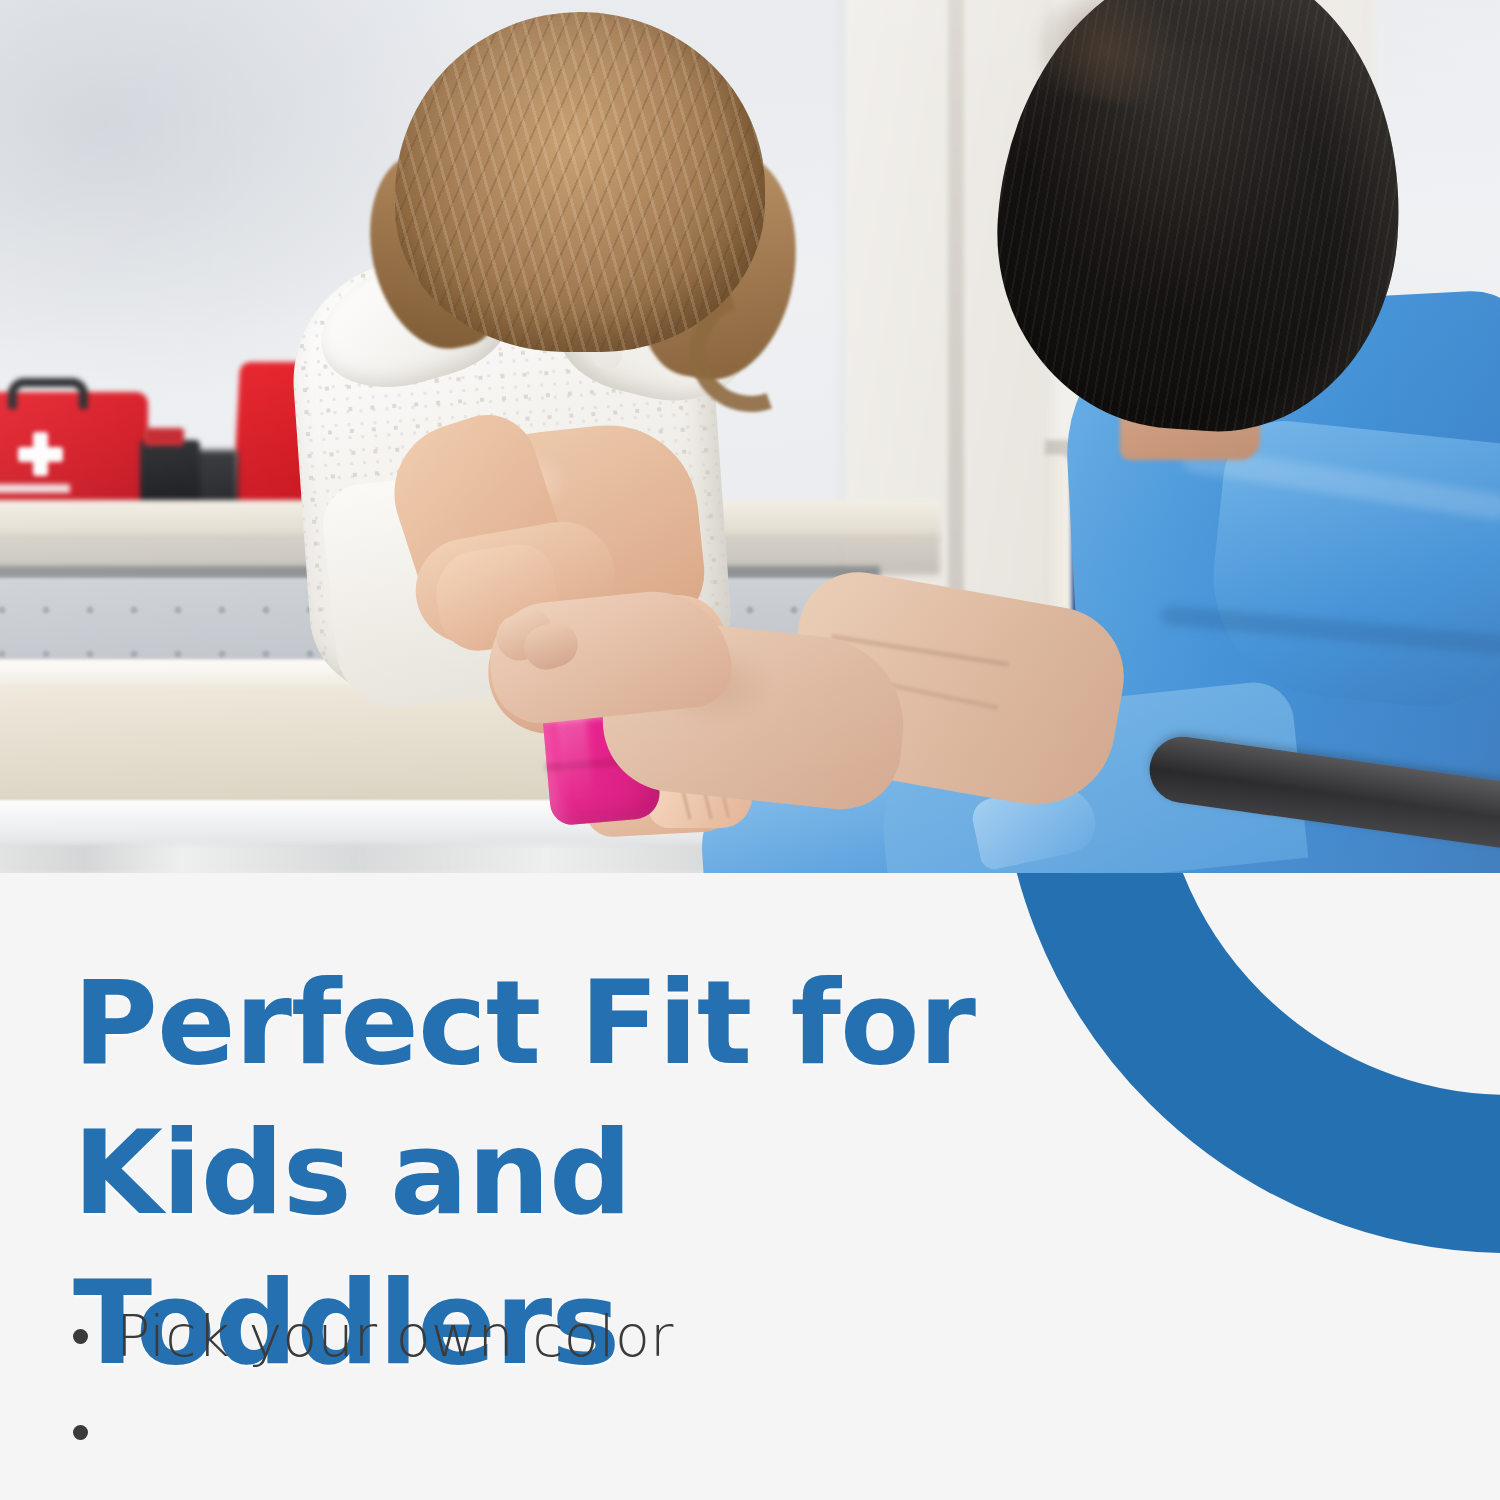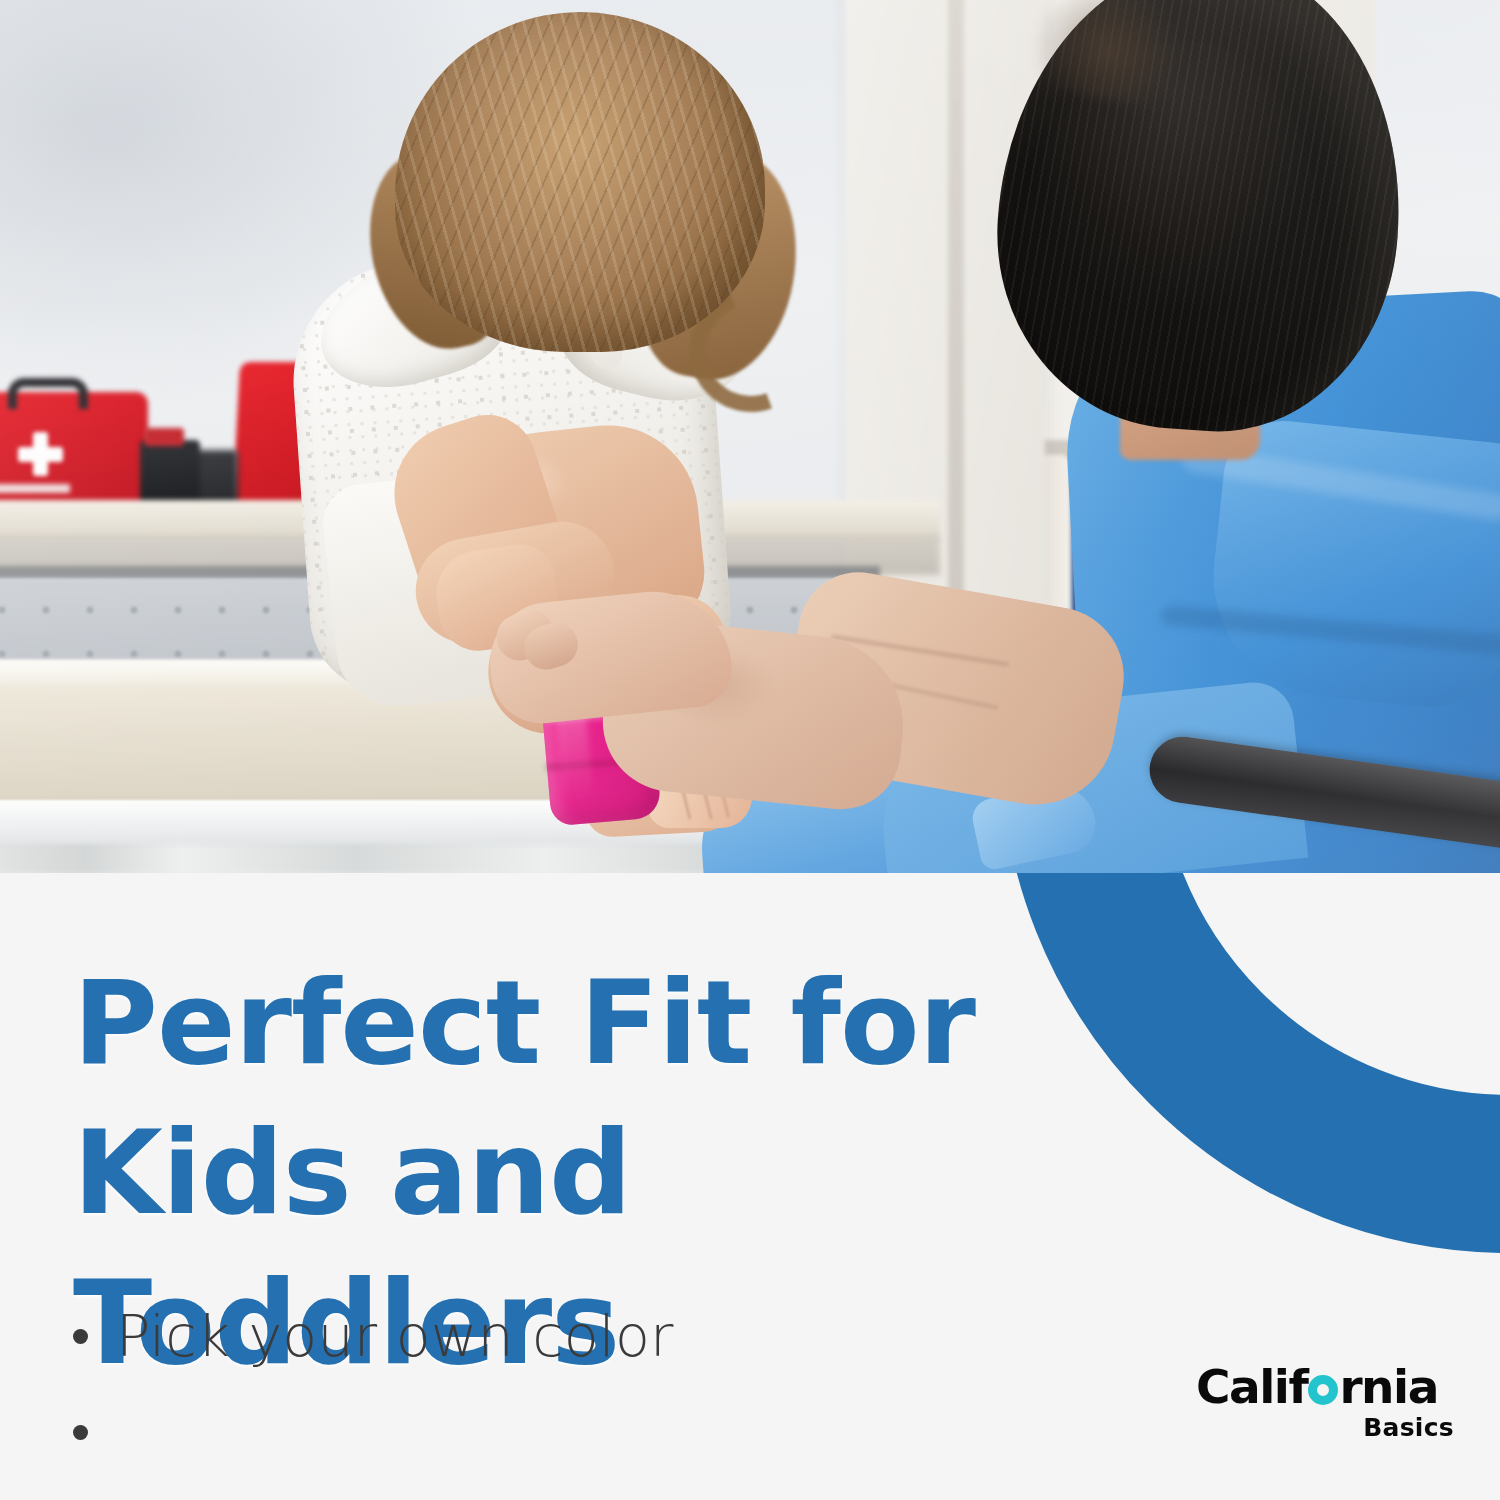--- a/index.html
+++ b/index.html
@@ -435,22 +435,14 @@
   <ul class="bullets">
     <li>
       <span class="dot"></span>
       <span class="btext">Pick your own color</span>
     </li>
     <li>
       <span class="dot"></span>
     </li>
   </ul>
 
-  <div class="logo">
-    <div class="logo-main">
-      <span>Calif</span>
-      <span class="logo-o"></span>
-      <span>rnia</span>
-    </div>
-    <div class="logo-sub">Basics</div>
-  </div>
 
 </div>
 
 </body></html>

